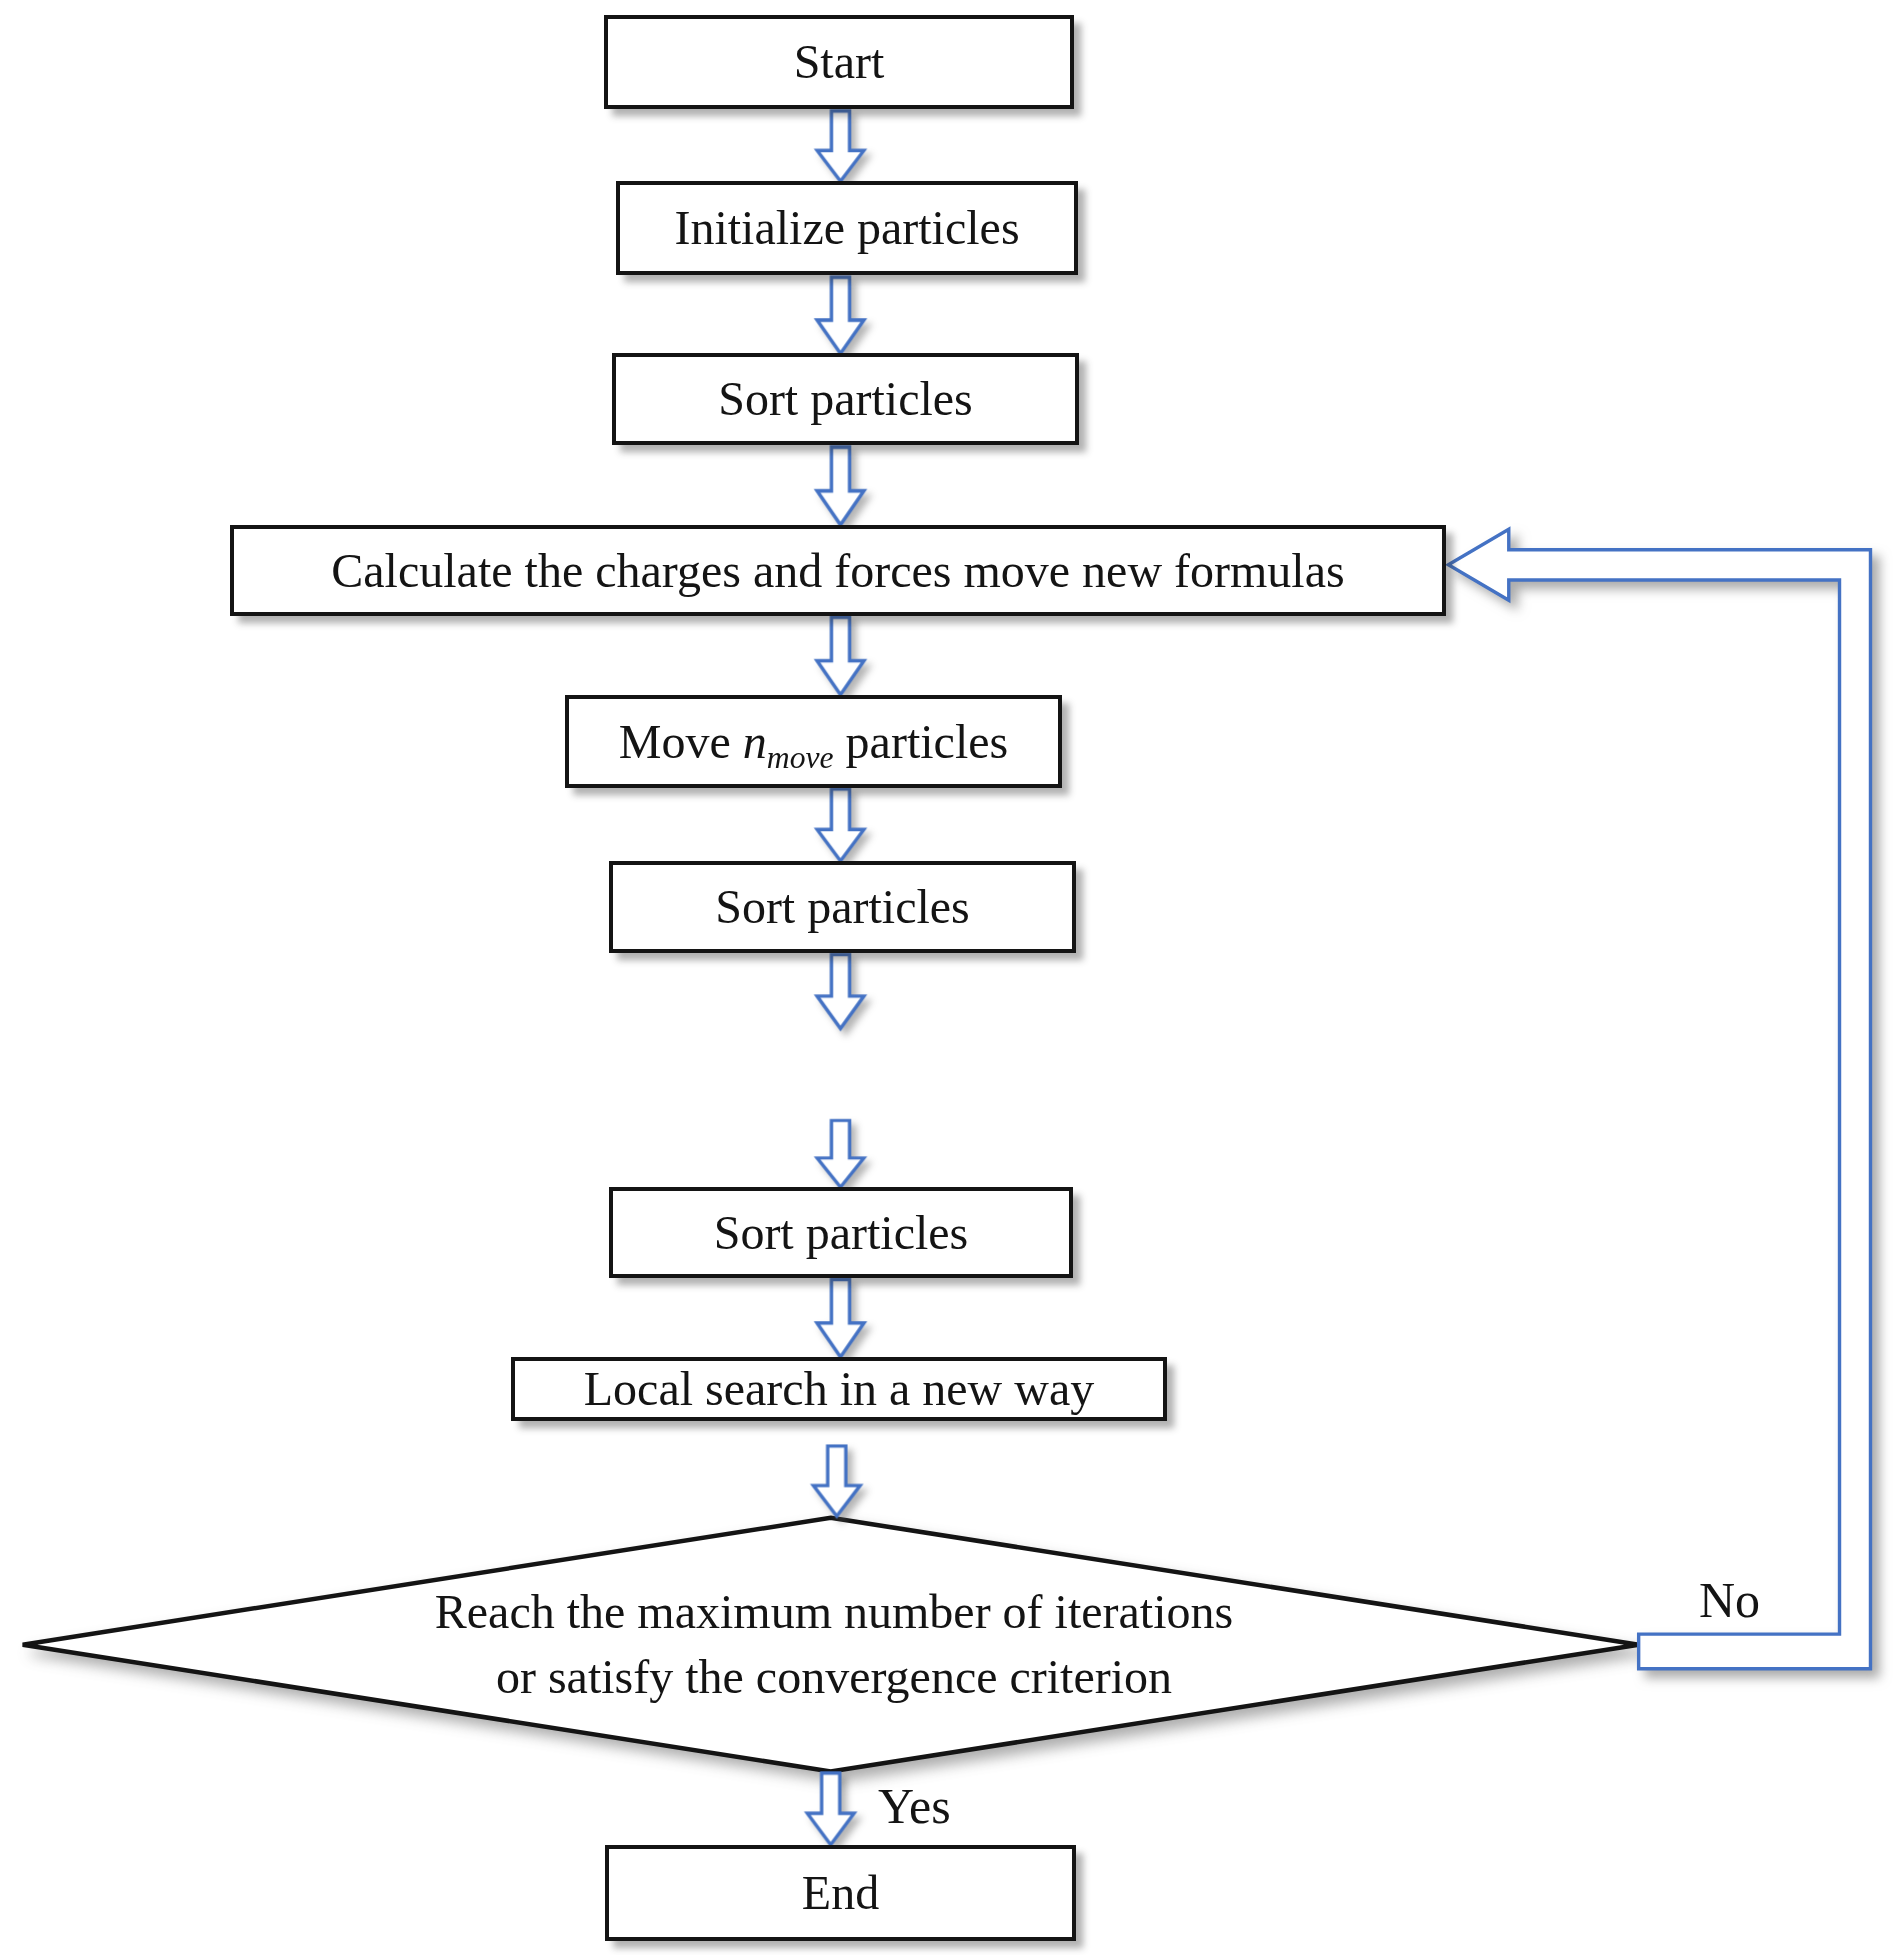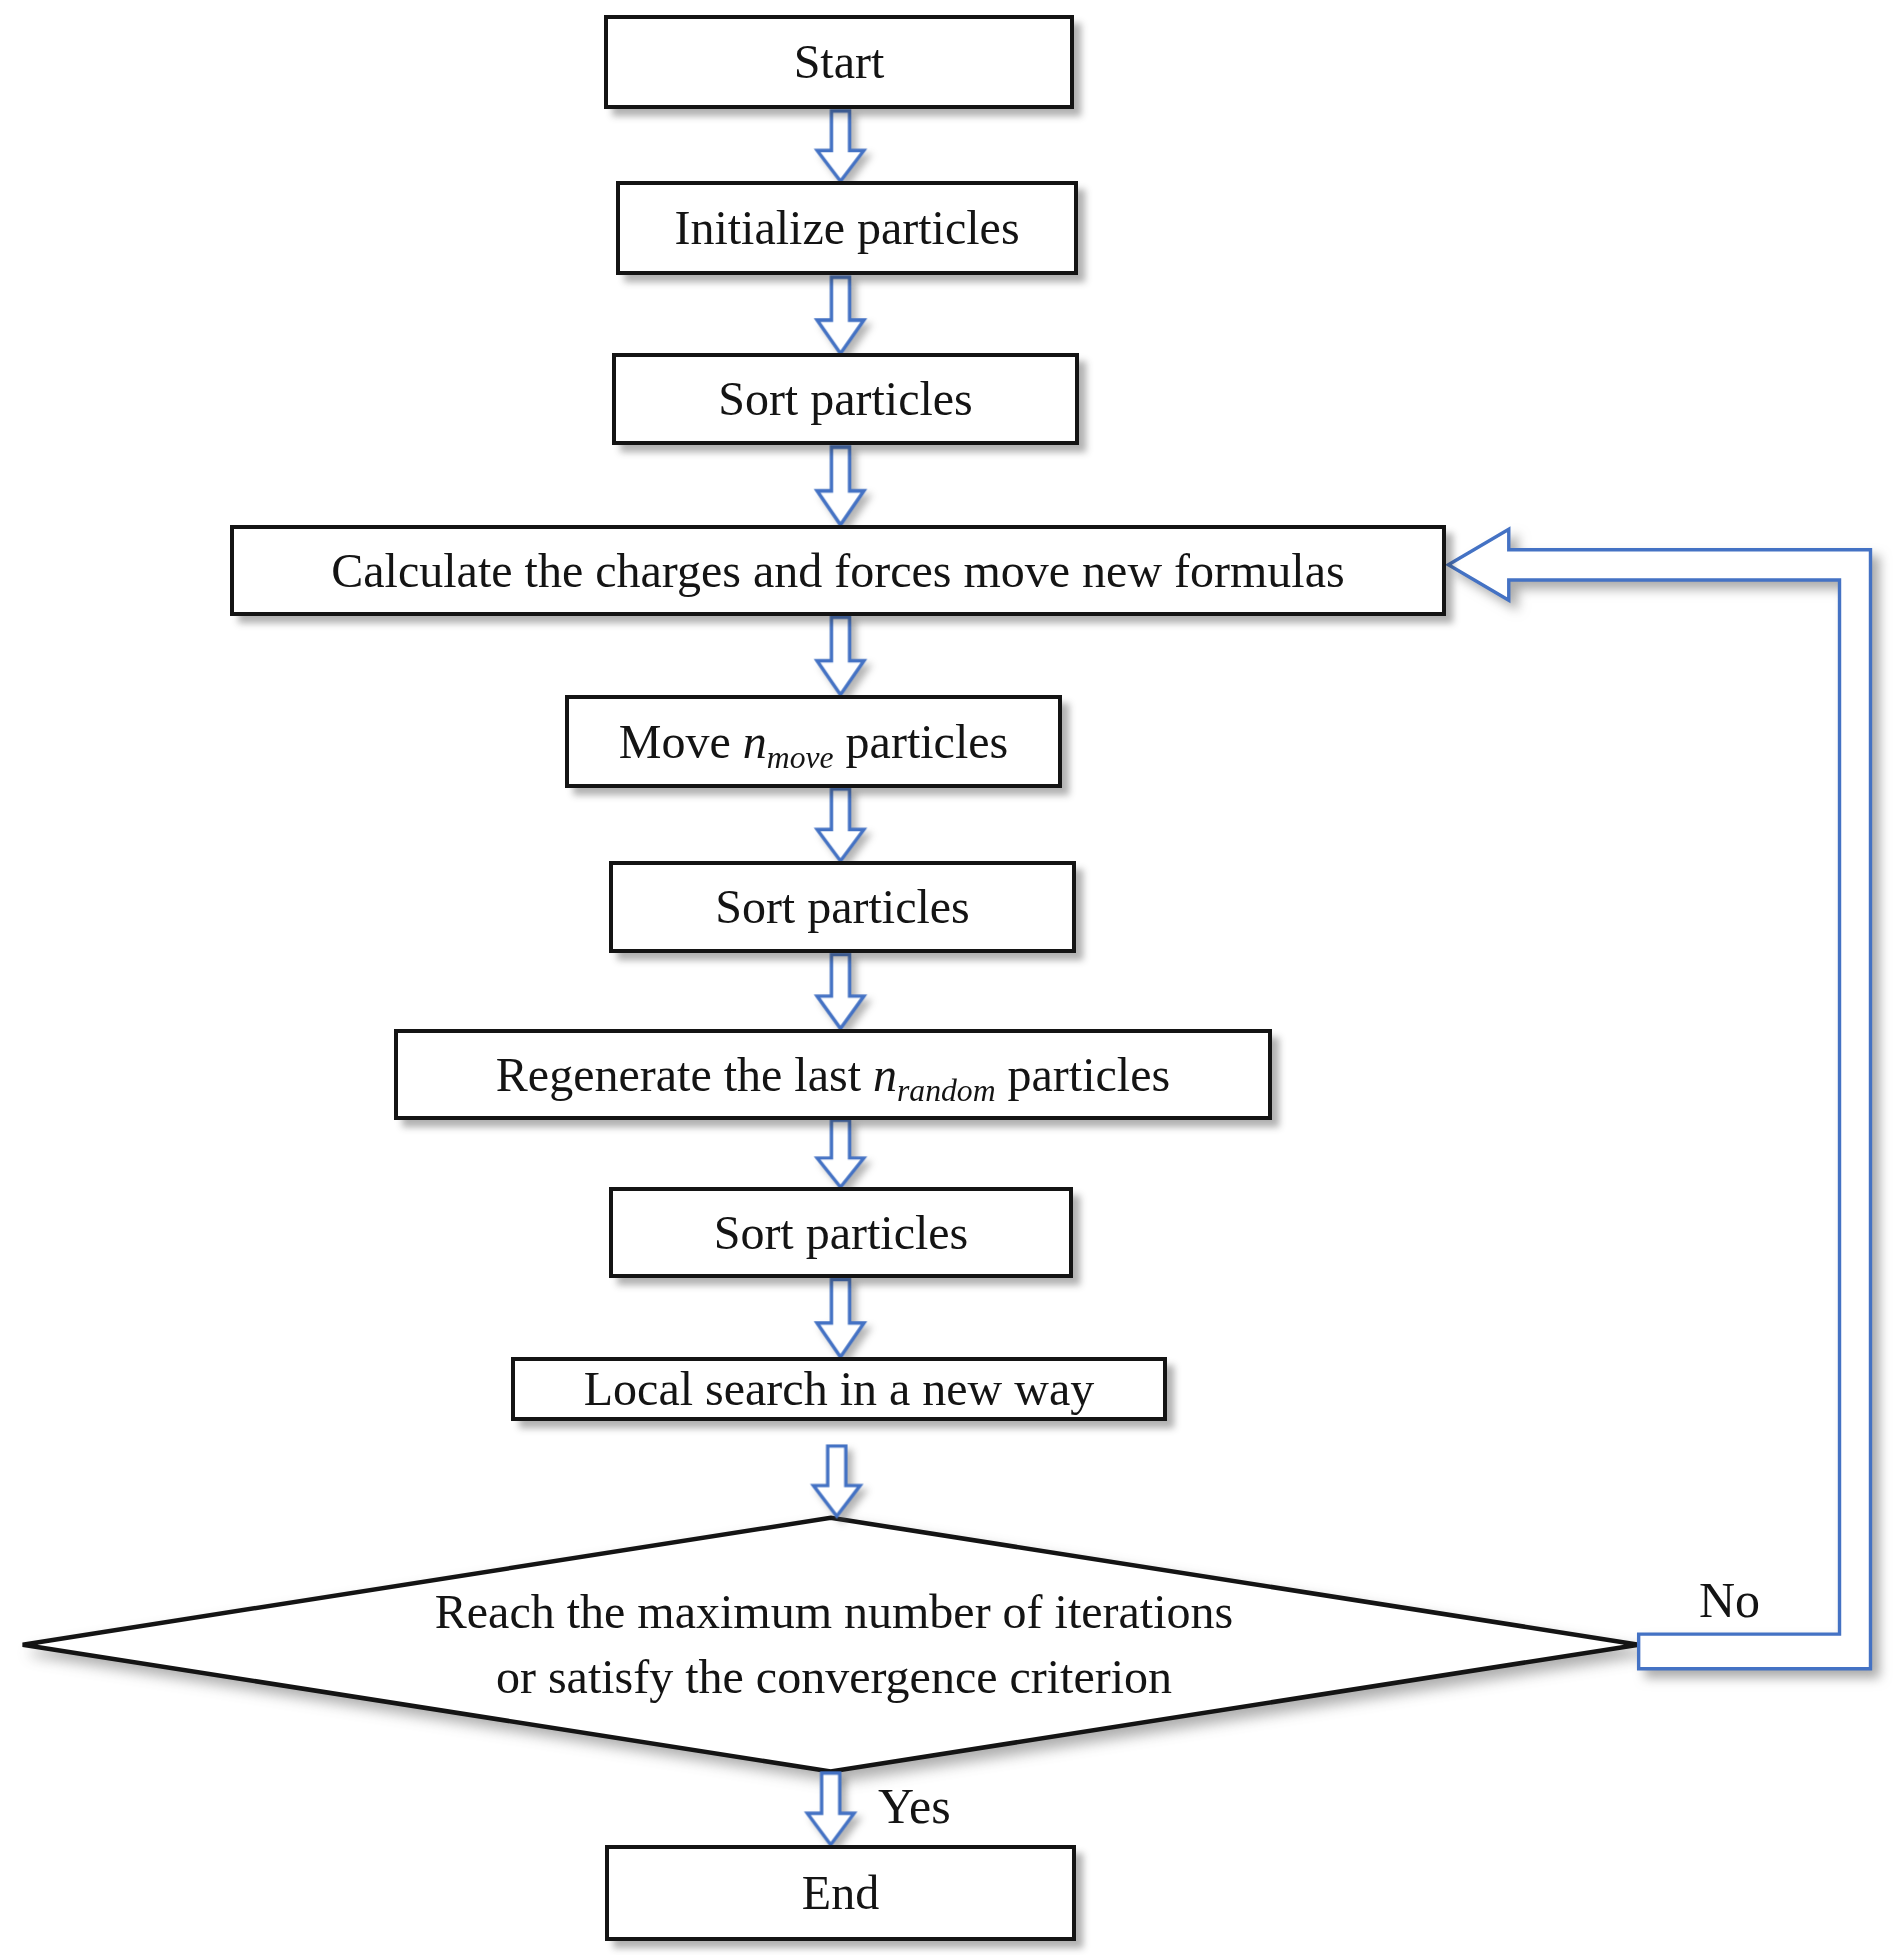--- a/index.html
+++ b/index.html
@@ -81,25 +81,20 @@
   <div class="node" style="left:565px;top:695px;width:497px;height:93px;">
     <span>
       <span>Move </span><i>n</i><sub>move</sub><span> particles</span>
     </span>
   </div>
 
   <div class="node" style="left:609px;top:861px;width:467px;height:92px;">
     <span>Sort particles</span>
   </div>
 
-  <div class="node" style="left:394px;top:1029px;width:878px;height:91px;">
-    <span>
-      <span>Regenerate the last </span><i>n</i><sub>random</sub><span> particles</span>
-    </span>
-  </div>
 
   <div class="node" style="left:609px;top:1187px;width:464px;height:91px;">
     <span>Sort particles</span>
   </div>
 
   <div class="node" style="left:511px;top:1357px;width:656px;height:64px;">
     <span>Local search in a new way</span>
   </div>
 
   <div class="dtext" style="left:211px;top:1573px;width:1246px;height:143px;">

